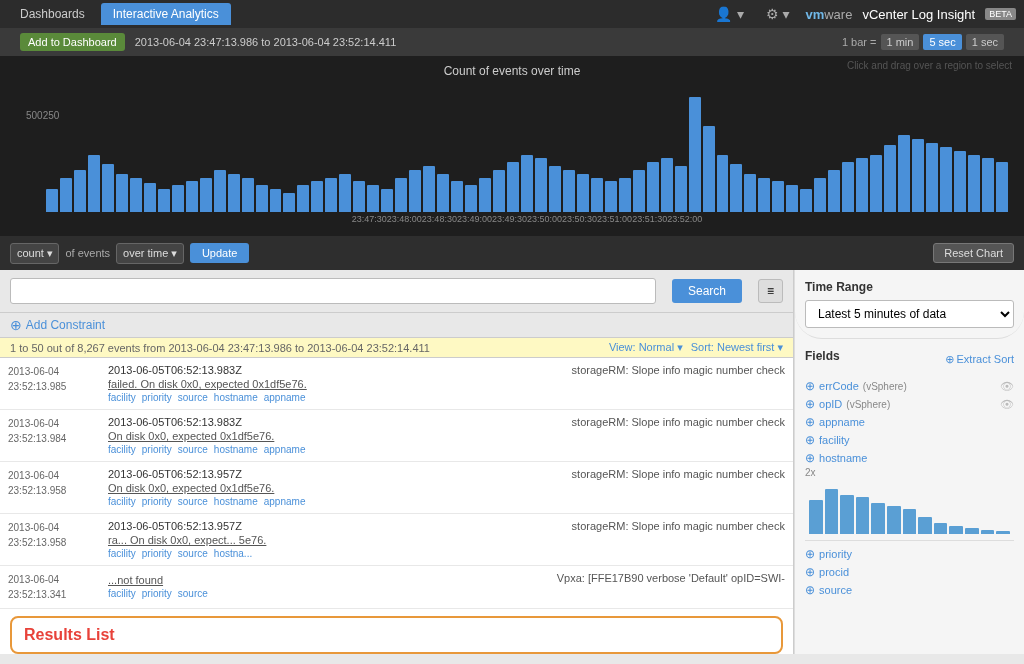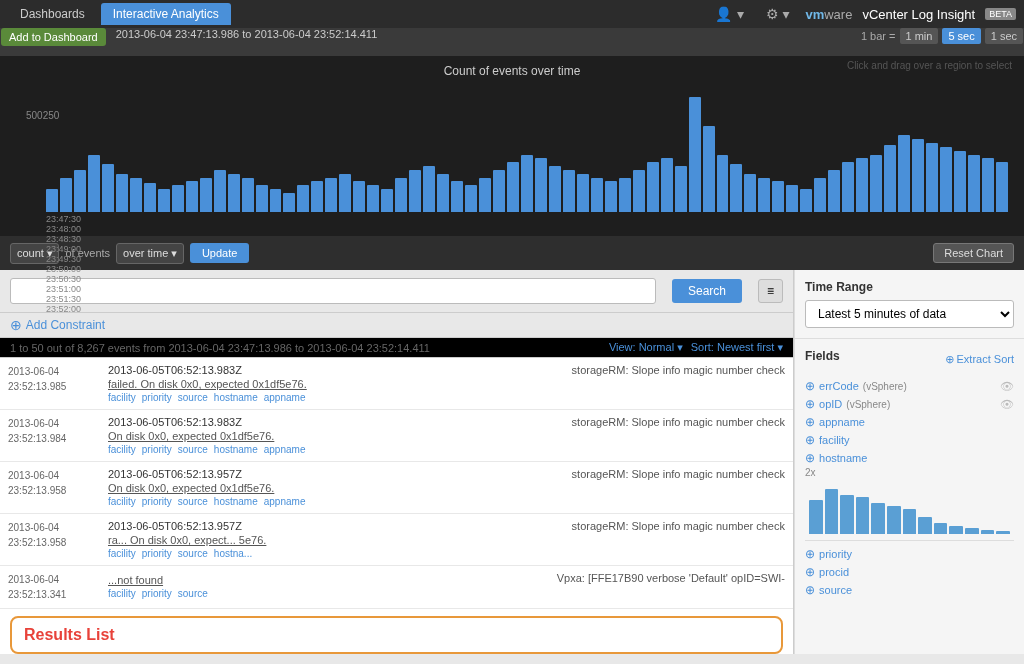--- a/index.html
+++ b/index.html
@@ -31,22 +31,22 @@
     .vmware-logo { color: #70b8e8; font-size: 13px; font-weight: bold; }
     .vcenter-text { color: white; font-size: 13px; }
     .beta-badge { background: #888; color: white; font-size: 9px; padding: 1px 4px; border-radius: 2px; }
     .icon-btn { color: #aaa; cursor: pointer; font-size: 14px; padding: 2px 6px; }
 
     
     .toolbar {
       background: #3a3a3a;
       height: 28px;
       display: flex;
-      align-items: flex-start;
-      padding: 0 1px;
+      align-items: center;
+      padding: 0 20px;
       gap: 10px;
     }
     .add-dashboard-btn {
       background: #5a8a3a;
       color: white;
       border: none;
       padding: 3px 8px;
       border-radius: 3px;
       font-size: 11px;
       cursor: pointer;
@@ -62,21 +62,21 @@
       height: 180px;
       padding: 8px 12px;
       position: relative;
     }
     .chart-title { text-align: center; color: #ccc; font-size: 12px; margin-bottom: 4px; }
     .chart-hint { position: absolute; top: 4px; right: 12px; color: #555; font-size: 10px; }
     .chart-container { height: 130px; display: flex; align-items: flex-end; gap: 2px; padding: 0 4px; }
     .chart-bar { background: #4a90d9; flex: 1; min-width: 3px; border-radius: 1px 1px 0 0; }
     .y-axis { position: absolute; left: 14px; top: 28px; display: flex; flex-direction: row; justify-content: space-between; height: 115px; }
     .y-label { color: #888; font-size: 10px; }
-    .x-axis { display: flex; justify-content: center; padding: 2px 4px 0; flex-direction: column; }
+    .x-axis { display: flex; justify-content: center; padding: 2px 4px 0; }
     .x-label { color: #888; font-size: 9px; }
 
     
     .controls-bar {
       background: #2e2e2e;
       height: 34px;
       display: flex;
       align-items: center;
       padding: 0 10px;
       gap: 6px;
@@ -172,21 +172,21 @@
       display: flex;
       align-items: center;
       gap: 4px;
     }
     .add-constraint-icon { color: #4a90d9; font-size: 14px; }
     .add-constraint-label { color: #4a90d9; font-size: 12px; cursor: pointer; }
 
     
     .results-header {
       padding: 3px 10px;
-      background: #000000;
+      background: #fef9c3;
       border-bottom: 1px solid #ccc;
       display: flex;
       align-items: flex-end;
       justify-content: space-between;
       font-size: 11px;
       color: #666;
     }
     .results-controls { display: flex; gap: 8px; }
     .results-control-link { color: #4a90d9; cursor: pointer; }
 
@@ -235,20 +235,21 @@
       display: flex;
       flex-direction: column;
       background: #f5f5f5;
       border-left: 1px solid #ddd;
     }
 
     
     .time-range-section {
       padding: 10px;
       border-bottom: 1px solid #ddd;
+      border-radius: 27px;
     }
     .section-title { font-size: 12px; font-weight: bold; color: #333; margin-bottom: 6px; }
     .time-range-select {
       width: 100%;
       padding: 5px 8px;
       border: 1px solid #bbb;
       border-radius: 3px;
       font-size: 12px;
       background: white;
       cursor: pointer;

